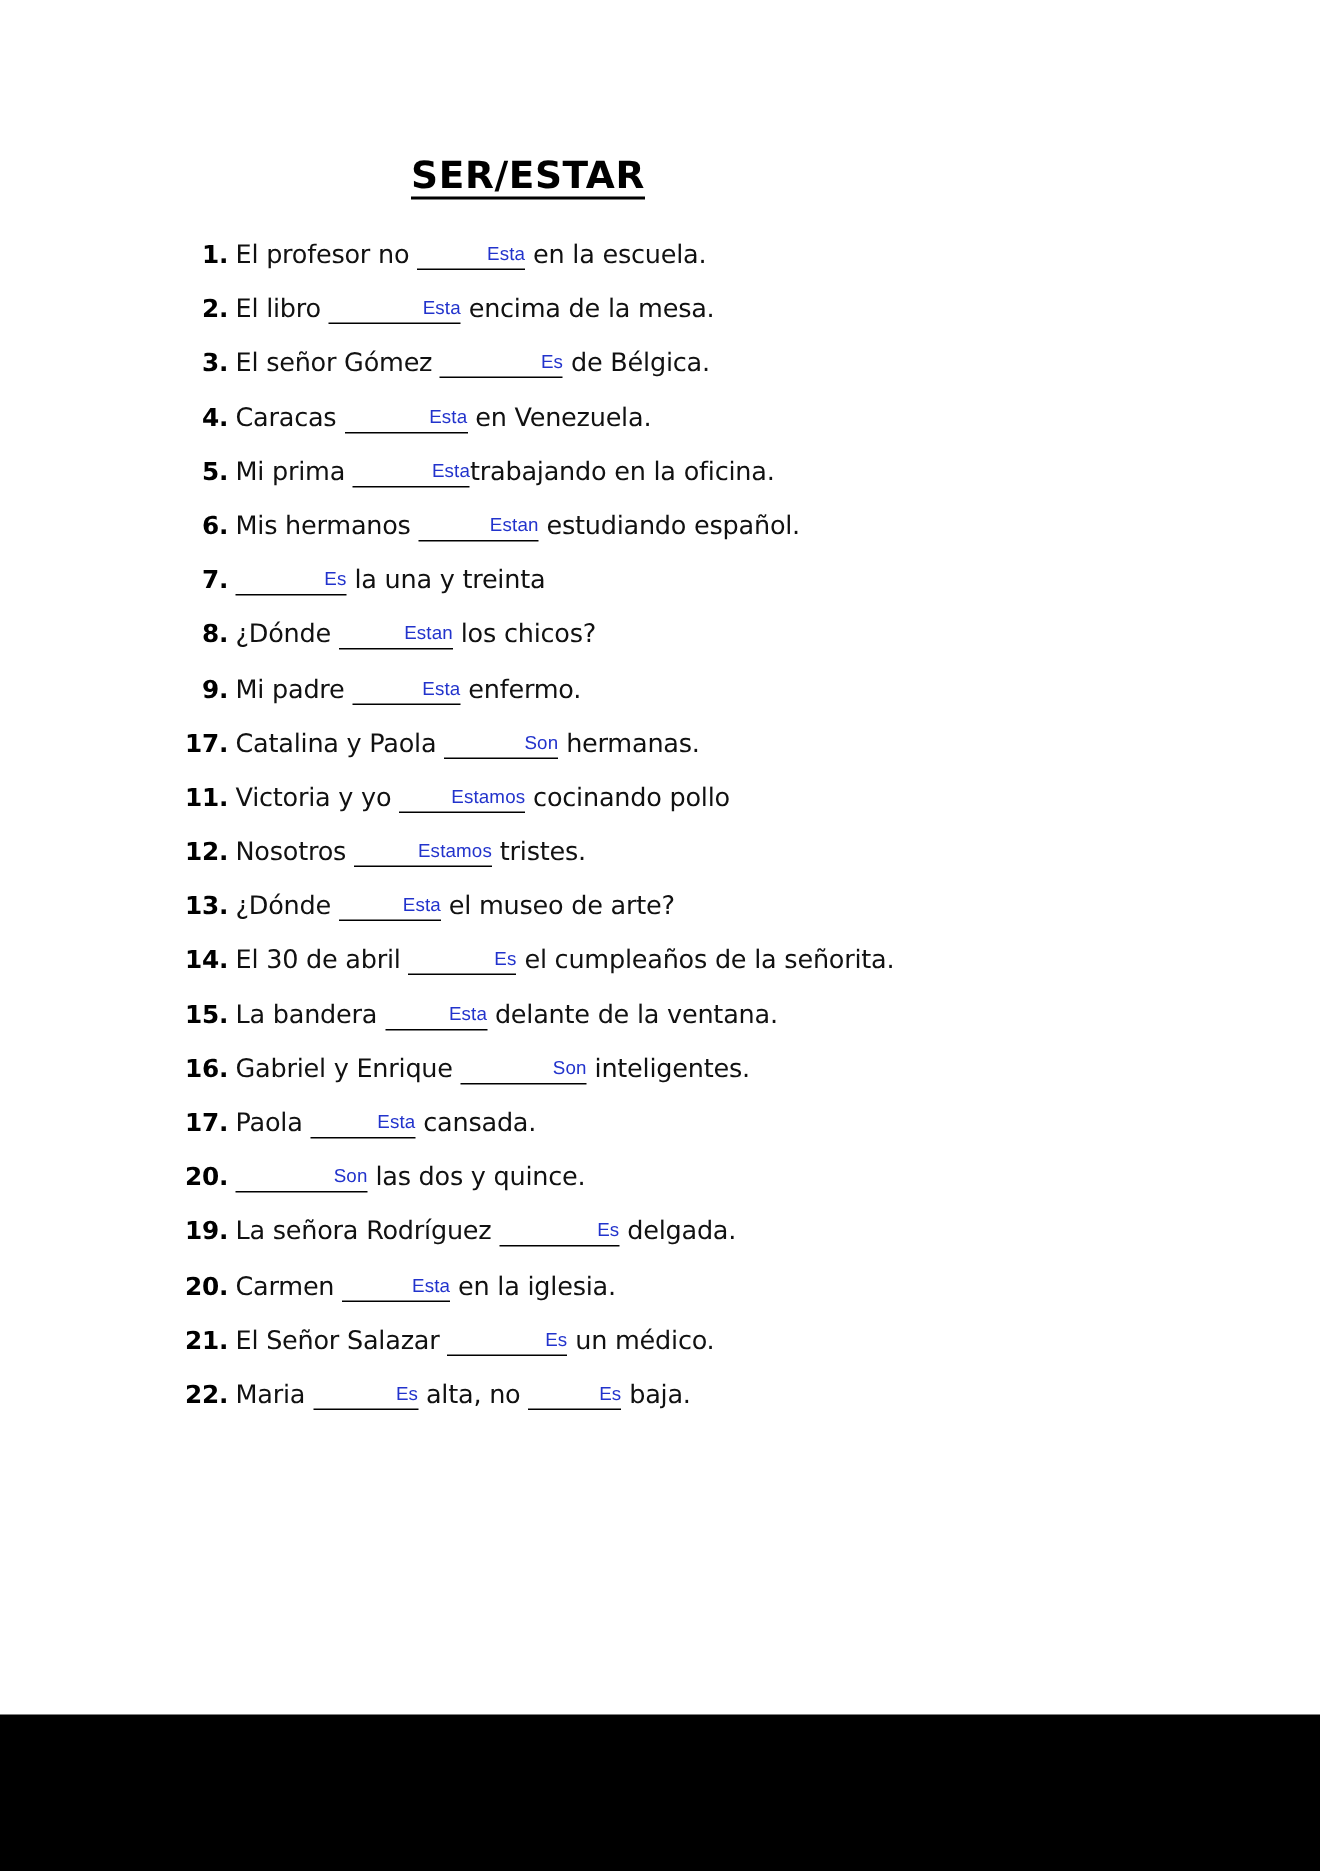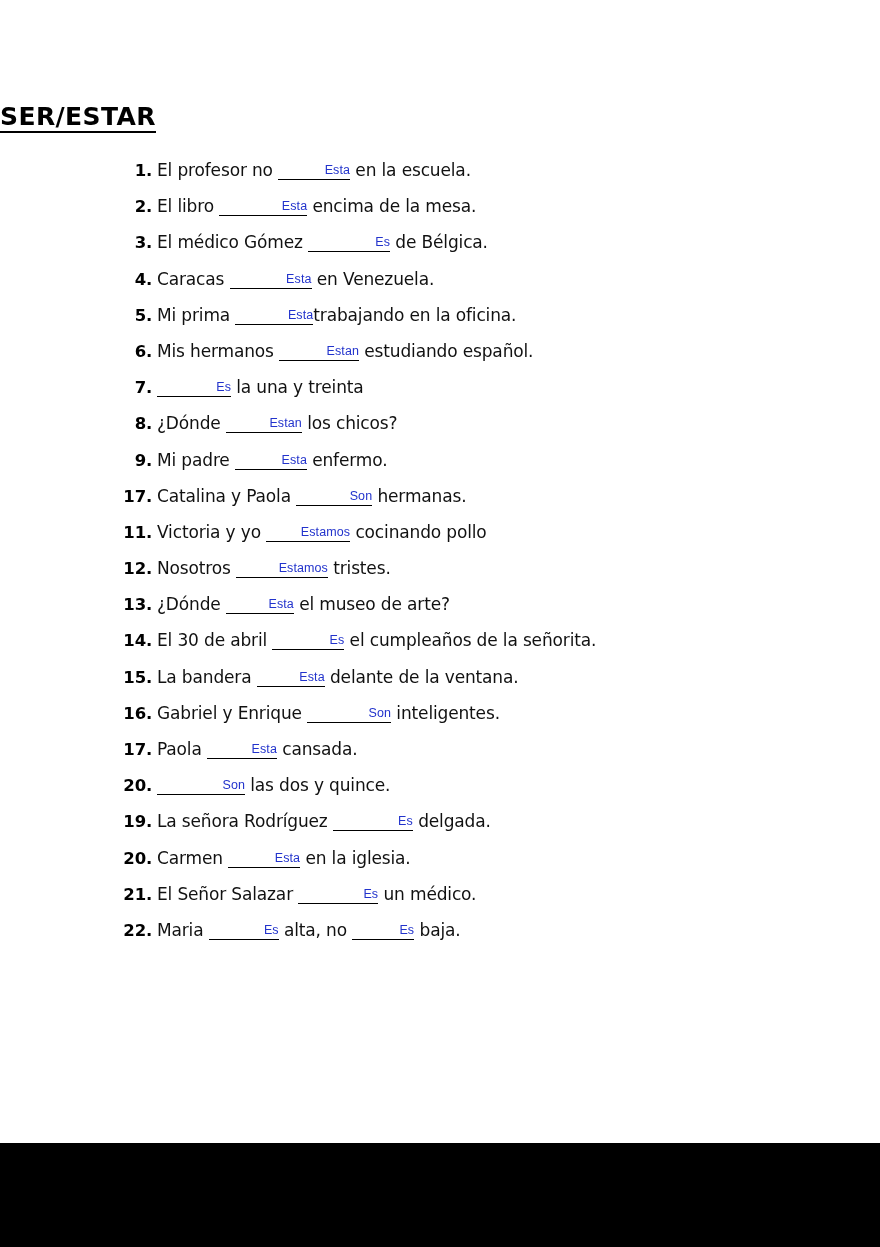--- a/index.html
+++ b/index.html
@@ -24,20 +24,21 @@
     height: 1143px;
     background: #ffffff;
   }
 
   
   .title-wrap {
     position: absolute;
     top: 104px;
     left: 0;
     width: 704px;
+    text-align: center;
   }
   .title {
     display: inline-block;
     font-family: "DejaVu Sans", sans-serif;
     font-size: 25px;
     font-weight: bold;
     letter-spacing: 0.4px;
     color: #000000;
     line-height: 1.05;
     border-bottom: 2.6px solid #000000;
@@ -123,21 +124,21 @@
       <div class="item">
         <span class="num">1.</span>
         <span class="sentence"><span class="seg">El profesor no </span><span class="blank" style="width: 72px;"><span class="answer">Esta</span></span><span class="seg"> en la escuela.</span></span>
       </div>
       <div class="item">
         <span class="num">2.</span>
         <span class="sentence"><span class="seg">El libro </span><span class="blank" style="width: 88px;"><span class="answer">Esta</span></span><span class="seg"> encima de la mesa.</span></span>
       </div>
       <div class="item">
         <span class="num">3.</span>
-        <span class="sentence"><span class="seg">El médico Gómez </span><span class="blank" style="width: 82px;"><span class="answer">Es</span></span><span class="seg"> de Bélgica.</span></span>
+        <span class="sentence"><span class="seg">El señor Gómez </span><span class="blank" style="width: 82px;"><span class="answer">Es</span></span><span class="seg"> de Bélgica.</span></span>
       </div>
       <div class="item">
         <span class="num">4.</span>
         <span class="sentence"><span class="seg">Caracas </span><span class="blank" style="width: 82px;"><span class="answer">Esta</span></span><span class="seg"> en Venezuela.</span></span>
       </div>
       <div class="item">
         <span class="num">5.</span>
         <span class="sentence"><span class="seg">Mi prima </span><span class="blank" style="width: 78px;"><span class="answer">Esta</span></span><span class="seg">trabajando en la oficina.</span></span>
       </div>
       <div class="item">

